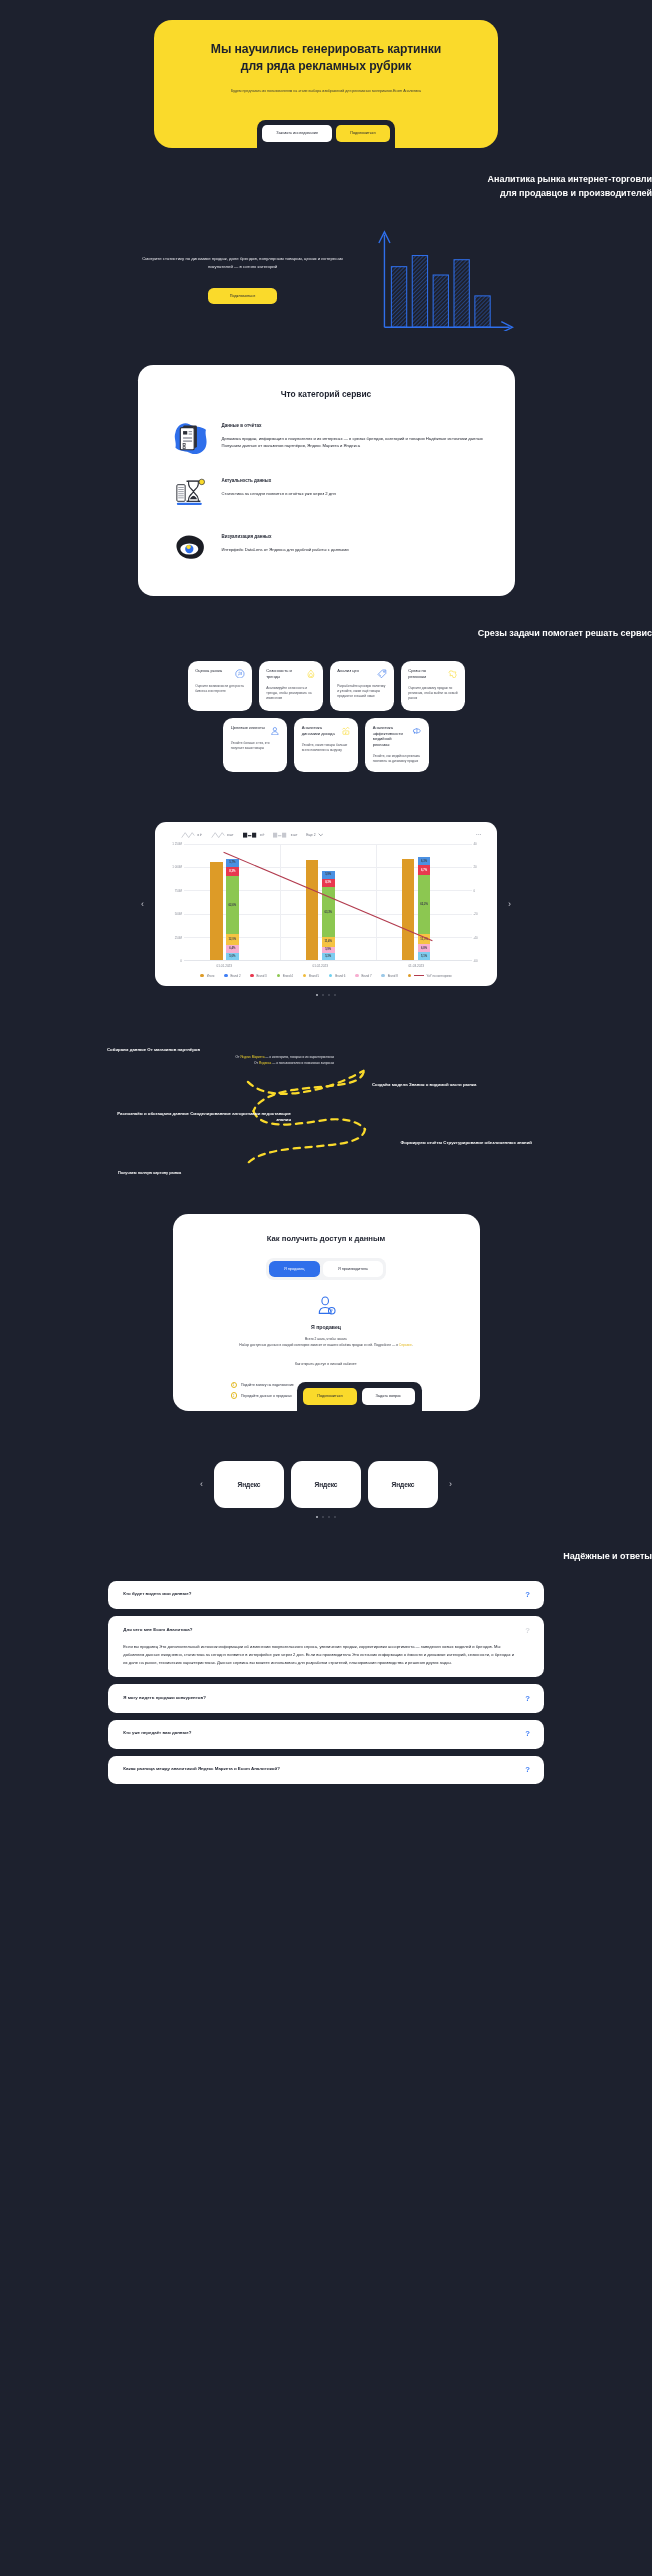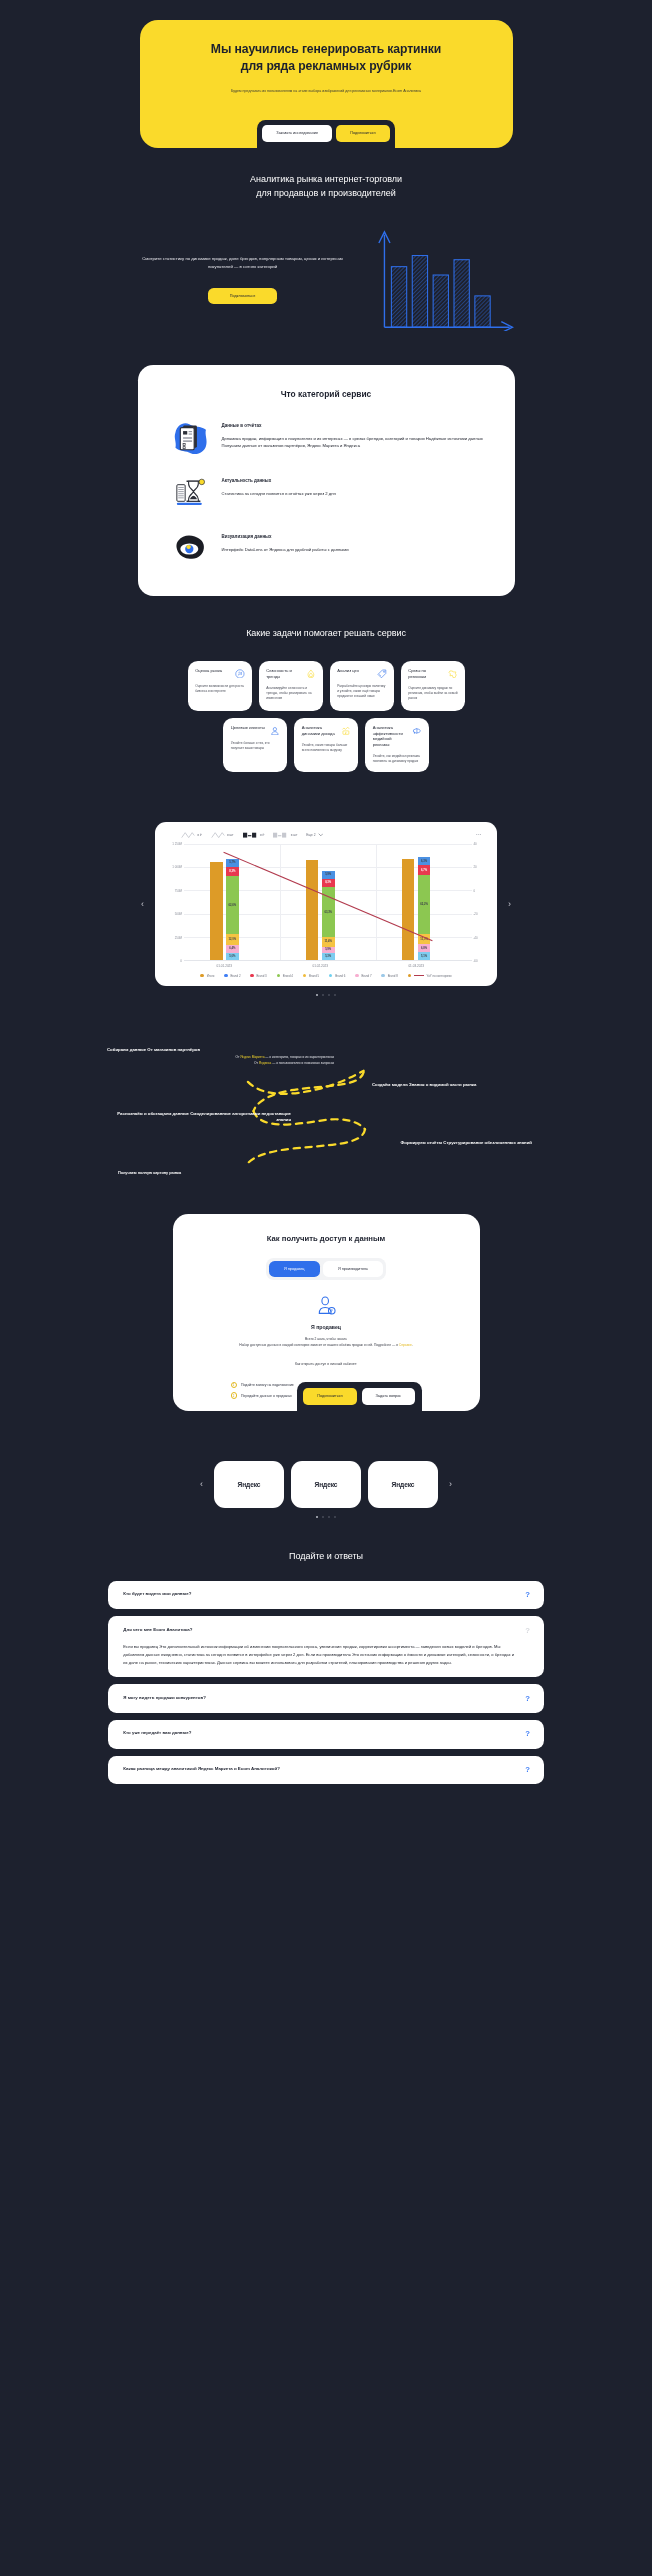--- a/index.html
+++ b/index.html
@@ -9,21 +9,21 @@
     font-family: "Liberation Sans", sans-serif;
     -webkit-font-smoothing: antialiased;
   }
   body { width: 652px; min-height: 2576px; position: relative; overflow-x: hidden; }
 
   .page { width: 652px; position: relative; padding-bottom: 42px; }
 
   
   .hero-wrap { padding: 19.5px 0 0 0; display: flex; justify-content: center; }
   .hero {
-    width: 373px; background: #fada2b; border-radius: 18px;
+    width: 344px; background: #fada2b; border-radius: 18px;
     padding: 21px 28px 0 28px; position: relative; text-align: center;
   }
   .hero-title {
     font-size: 12.2px; font-weight: bold; color: #1d212e; line-height: 1.45;
     letter-spacing: -0.1px;
   }
   .hero-sub {
     font-size: 3.6px; color: #3a3a33; line-height: 1.7; margin: 12.6px auto 0 auto;
     width: 230px;
   }
@@ -35,22 +35,23 @@
   .btn {
     font-size: 3.8px; border: none; border-radius: 4.9px; padding: 6.3px 14px;
     cursor: pointer; white-space: nowrap; font-family: inherit;
   }
   .btn-white { background: #fff; color: #1d212e; }
   .btn-yellow { background: #fada2b; color: #1d212e; }
 
   
   .sec2 { padding: 25px 0 0 0; text-align: center; }
   h2.sec-title {
-    color: #fff; font-size: 9px; font-weight: normal; line-height: 1.55;
+    color: #fff; font-size: 9px; font-weight: bold; line-height: 1.55;
     letter-spacing: -0.03px;
+    text-align: right;
   }
   .sec2-body {
     display: flex; align-items: flex-start; justify-content: center;
     margin-top: 25px; gap: 7px;
   }
   .sec2-left { width: 216px; text-align: center; padding-top: 29px; }
   .sec2-text { color: #e8e8ee; font-size: 4.3px; line-height: 1.85; }
   .sec2-left .btn-yellow { margin-top: 16.7px; padding: 6.3px 22px; border-radius: 5.6px; }
   .sec2-right { width: 160px; }
 
@@ -312,21 +313,21 @@
         </svg>
       </div>
       <div class="svc-txt">
         <div class="svc-h">Визуализация данных</div>
         <div class="svc-p">Интерфейс DataLens от Яндекса для удобной работы с данными</div>
       </div>
     </div>
   </div>
 
   <div class="tasks">
-    <h2 class="sec-title">Какие задачи помогает решать сервис</h2>
+    <h2 class="sec-title">Срезы задачи помогает решать сервис</h2>
 
     <div class="tasks-row">
       <div class="tcard">
         <div class="tcard-top">
           <div class="tcard-title">Оценка рынка</div>
           <div class="tcard-ico">
             <svg width="9.8" height="9.8" viewBox="0 0 20 20">
                 <circle cx="10" cy="10" r="8.5" fill="none" stroke="#2f6feb" stroke-width="1.2"></circle>
                 <path d="M6 13c2-1 2-3 4-3s3 2 4 1" stroke="#2f6feb" stroke-width="1.2" fill="none"></path>
                 <path d="M7 8l2-2 2 2" stroke="#2f6feb" stroke-width="1.2" fill="none"></path>
@@ -689,21 +690,21 @@
     </div>
     <div class="dots-nav">
       <span class="nd on"></span>
       <span class="nd"></span>
       <span class="nd"></span>
       <span class="nd"></span>
     </div>
   </div>
 
   <div class="faq">
-    <h2 class="sec-title">Подайте и ответы</h2>
+    <h2 class="sec-title">Надёжные и ответы</h2>
     <div class="faq-list">
 
       <div class="faq-item">
         <div class="faq-main">
           <div class="faq-q">Кто будет видеть мои данные?</div>
         </div>
         <div class="faq-mark">?</div>
       </div>
 
       <div class="faq-item">

